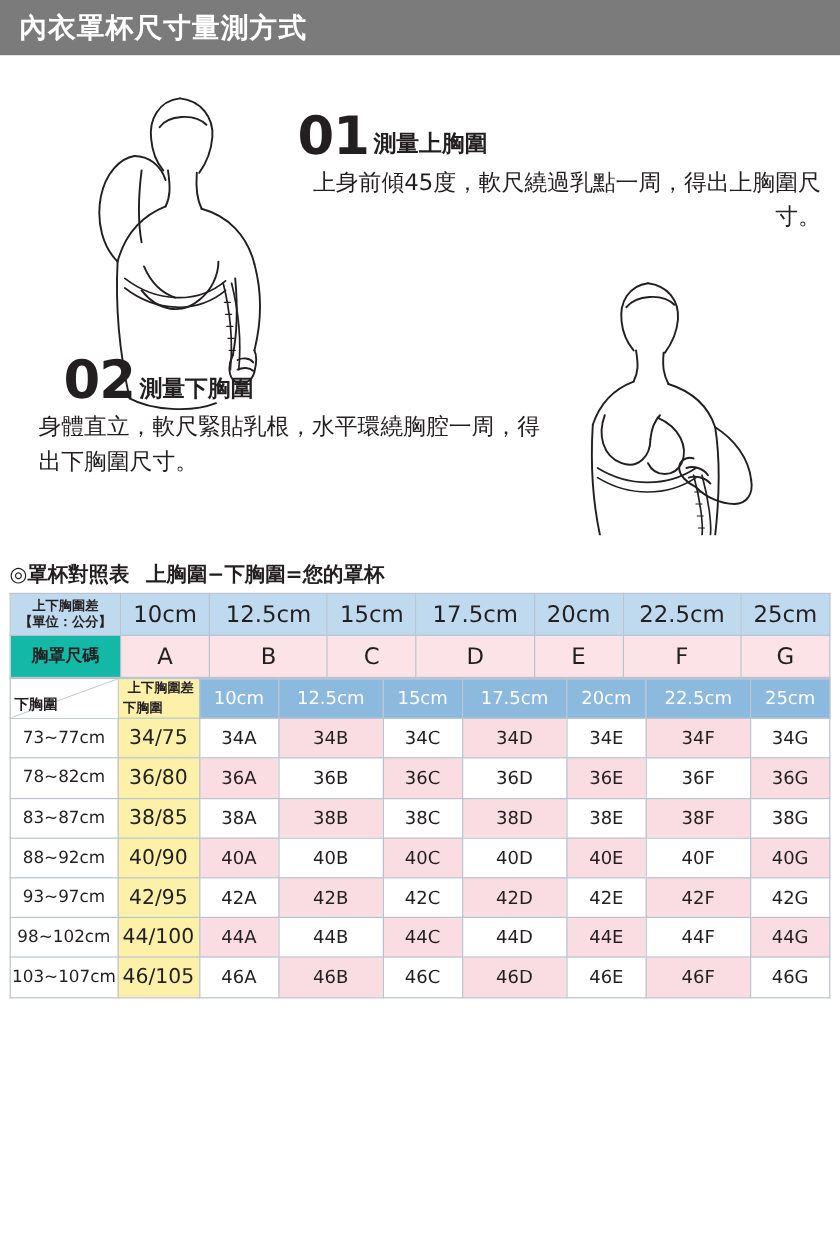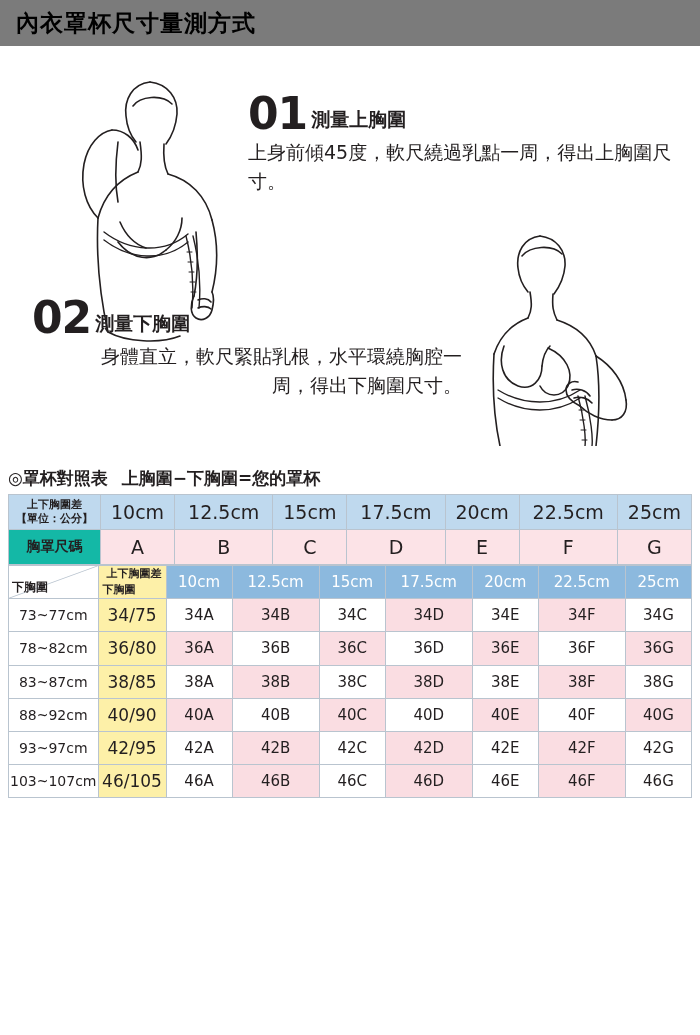--- a/index.html
+++ b/index.html
@@ -14,21 +14,21 @@
 
   
   .header {
     height: 46px;
     background: #7b7b7b;
     display: flex;
     align-items: center;
     padding-left: 16px;
   }
   .header-title {
-    color: #000000;
+    color: #ffffff;
     font-size: 23px;
     font-weight: bold;
     letter-spacing: 1px;
   }
 
   
   .hero {
     position: relative;
     height: 400px;
     width: 561px;
@@ -51,23 +51,23 @@
     vertical-align: bottom;
     padding-bottom: 3px;
     padding-left: 4px;
   }
   .step-body {
     font-size: 19px;
     line-height: 1.55;
     margin-top: 2px;
   }
   #step1 { top: 46px; left: 248px; width: 440px; }
-  #step1 .step-body { text-align: left; padding-right: 4px; }
+  #step1 .step-body { text-align: right; padding-right: 4px; }
   #step2 { top: 250px; left: 32px; width: 430px; }
-  #step2 .step-body { text-align: right; margin-left: 44px; }
+  #step2 .step-body { text-align: left; }
 
   
   .sec-title {
     font-size: 17px;
     font-weight: bold;
     margin: 21px 0 4px 8px;
   }
   .sec-title .sub { font-weight: bold; }
 
   
@@ -239,21 +239,21 @@
     </svg>
 
     <div class="step" id="step1">
       <div style="text-align:left;">
         <span class="step-num">01</span><span class="step-head">測量上胸圍</span>
       </div>
       <div class="step-body">上身前傾45度，軟尺繞過乳點一周，得出上胸圍尺寸。</div>
     </div>
 
     <div class="step" id="step2">
-      <div style="text-align:left;">
+      <div style="text-align:left;margin-left:21px;">
         <span class="step-num">02</span><span class="step-head">測量下胸圍</span>
       </div>
       <div class="step-body">身體直立，軟尺緊貼乳根，水平環繞胸腔一周，得出下胸圍尺寸。</div>
     </div>
   </div>
 
   <div class="sec-title">
     <span>◎罩杯對照表</span>
     <span class="sub" style="margin-left:8px;">上胸圍−下胸圍=您的罩杯</span>
   </div>
@@ -370,20 +370,31 @@
           <td class="diff">42/95</td>
           <td class="cell-white">42A</td>
           <td class="cell-pink">42B</td>
           <td class="cell-white">42C</td>
           <td class="cell-pink">42D</td>
           <td class="cell-white">42E</td>
           <td class="cell-pink">42F</td>
           <td class="cell-white">42G</td>
         </tr>
 
+        <tr>
+          <td class="band">98~102cm</td>
+          <td class="diff">44/100</td>
+          <td class="cell-pink">44A</td>
+          <td class="cell-white">44B</td>
+          <td class="cell-pink">44C</td>
+          <td class="cell-white">44D</td>
+          <td class="cell-pink">44E</td>
+          <td class="cell-white">44F</td>
+          <td class="cell-pink">44G</td>
+        </tr>
 
         <tr>
           <td class="band">103~107cm</td>
           <td class="diff">46/105</td>
           <td class="cell-white">46A</td>
           <td class="cell-pink">46B</td>
           <td class="cell-white">46C</td>
           <td class="cell-pink">46D</td>
           <td class="cell-white">46E</td>
           <td class="cell-pink">46F</td>

